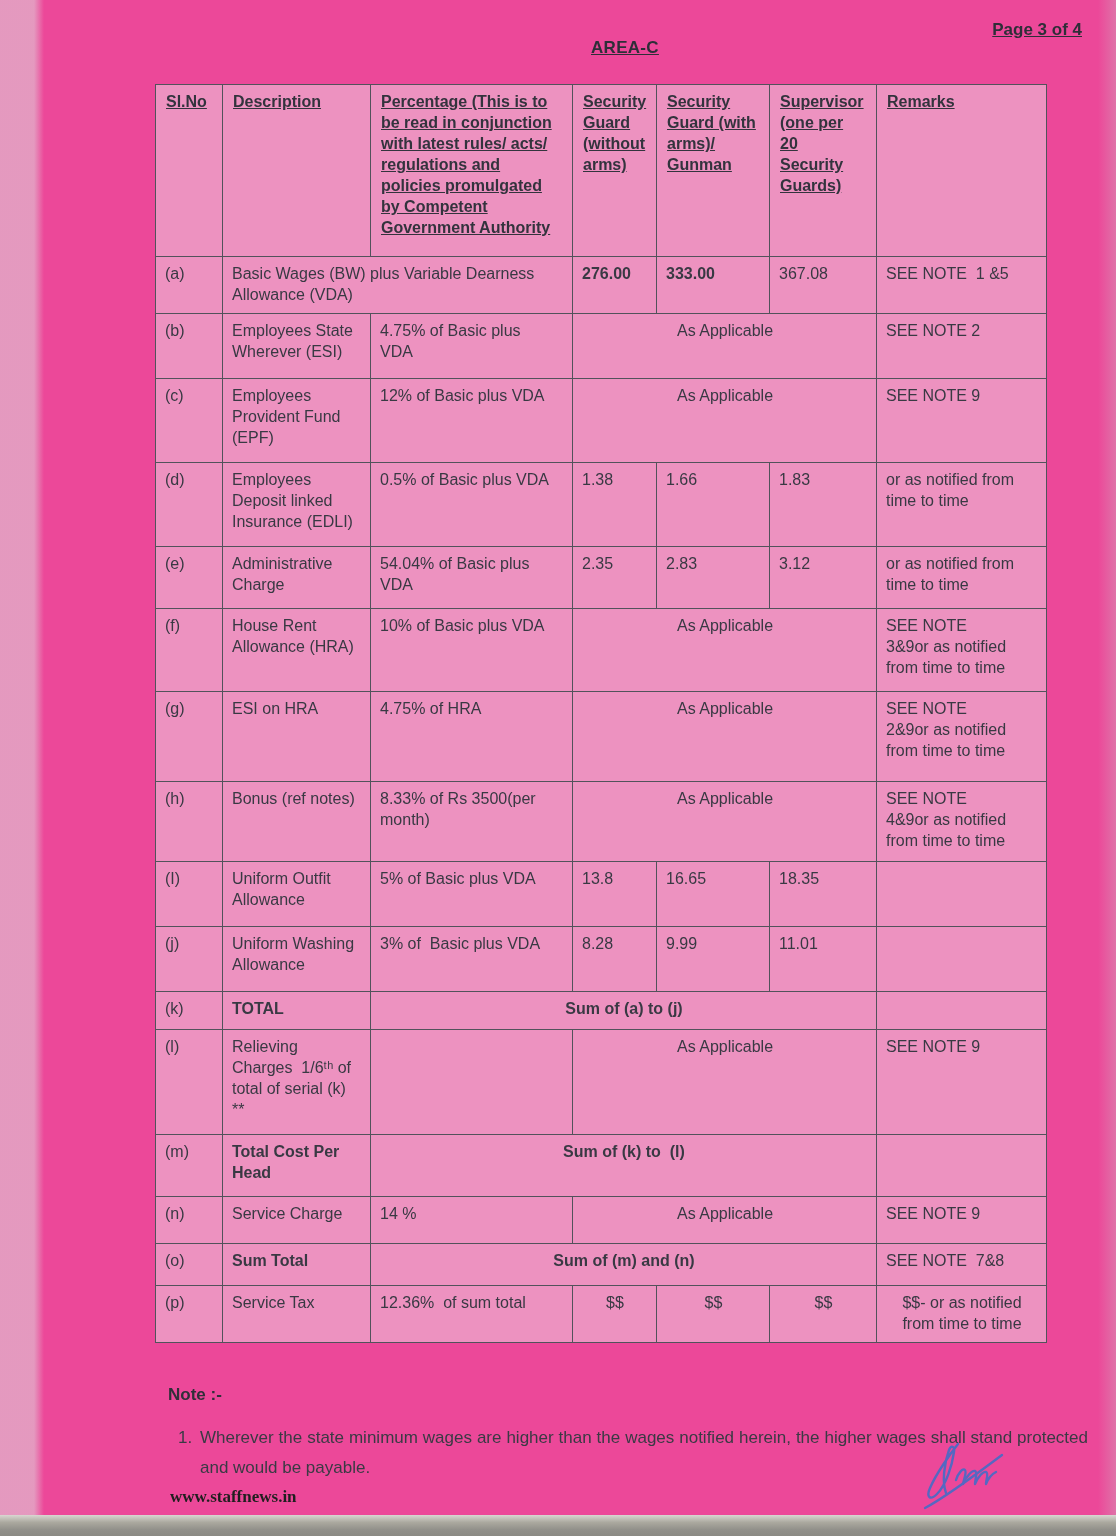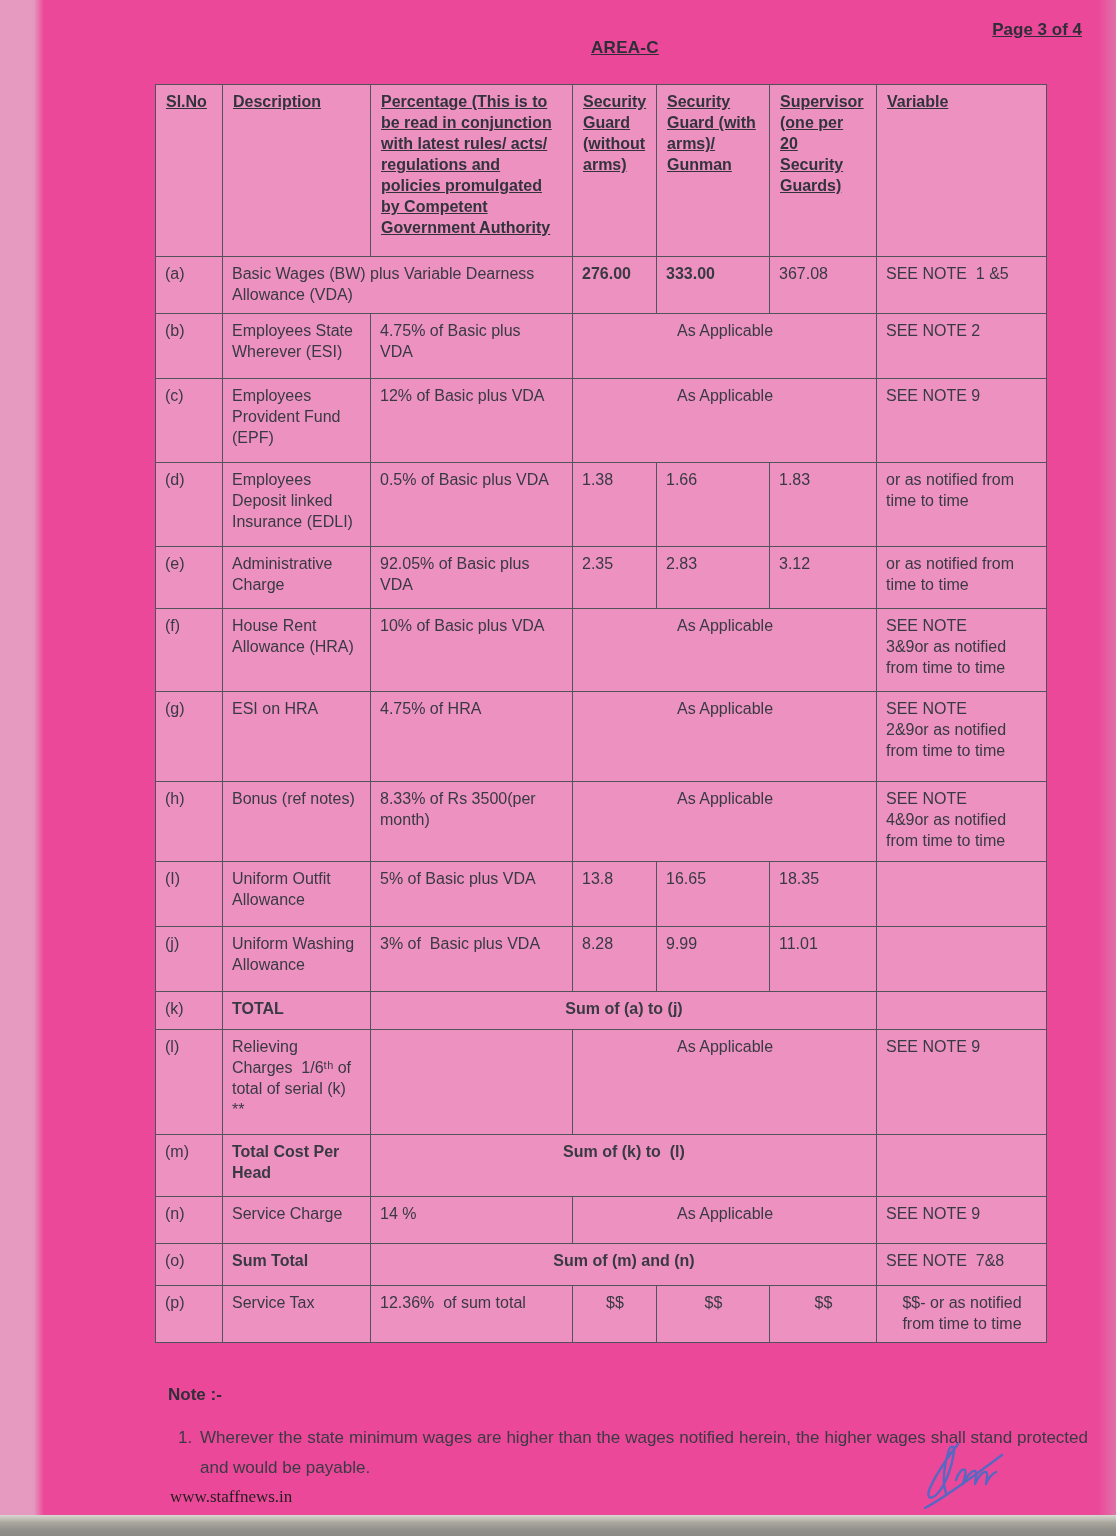--- a/index.html
+++ b/index.html
@@ -86,21 +86,21 @@
     position:absolute;left:168px;top:1385px;
     font-size:17px;font-weight:700;color:#2f2f39;
   }
   .note-head .u{}
   .notes{position:absolute;left:178px;top:1423px;width:912px;}
   .note-item{display:flex;font-size:17px;line-height:30px;color:#3a3a44;}
   .note-item .num{width:22px;flex:none;}
   .note-item .txt{flex:1;text-align:justify;max-width:888px;}
   .watermark{
     position:absolute;left:170px;top:1487px;
-    font-family:"Liberation Serif", serif;font-weight:400;
+    font-family:"Liberation Serif", serif;font-weight:700;
     font-size:17px;color:#1f1f1f;
   }
   .signature{position:absolute;left:918px;top:1438px;width:96px;height:74px;}
   .scan-strip{
     position:absolute;left:0;bottom:0;width:1116px;height:21px;
     background:linear-gradient(180deg,#d9d7d1 0%,#aba99f 35%,#91908a 70%,#8b8a84 100%);
   }
 </style>
 </head>
 <body>
@@ -131,21 +131,21 @@
 arms)</th>
         <th>Security
 Guard (with
 arms)/
 Gunman</th>
         <th class="nounder">Supervisor
 (one per
 20
 Security
 Guards)</th>
-        <th>Variable</th>
+        <th>Remarks</th>
       </tr>
     </thead>
     <tbody>
         <tr data-row="a">
           <td class="sl">(a)</td>
           <td class="desc" colspan="2">Basic Wages (BW) plus Variable Dearness
 Allowance (VDA)</td>
           <td class="val b">276.00</td>
           <td class="val b">333.00</td>
           <td class="val">367.08</td>
@@ -178,21 +178,21 @@
           <td class="val">1.38</td>
           <td class="val">1.66</td>
           <td class="val">1.83</td>
           <td class="remark">or as notified from
 time to time</td>
         </tr>
         <tr data-row="e">
           <td class="sl">(e)</td>
           <td class="desc">Administrative
 Charge</td>
-          <td class="pct">92.05% of Basic plus
+          <td class="pct">54.04% of Basic plus
 VDA</td>
           <td class="val">2.35</td>
           <td class="val">2.83</td>
           <td class="val">3.12</td>
           <td class="remark">or as notified from
 time to time</td>
         </tr>
         <tr data-row="f">
           <td class="sl">(f)</td>
           <td class="desc">House Rent

